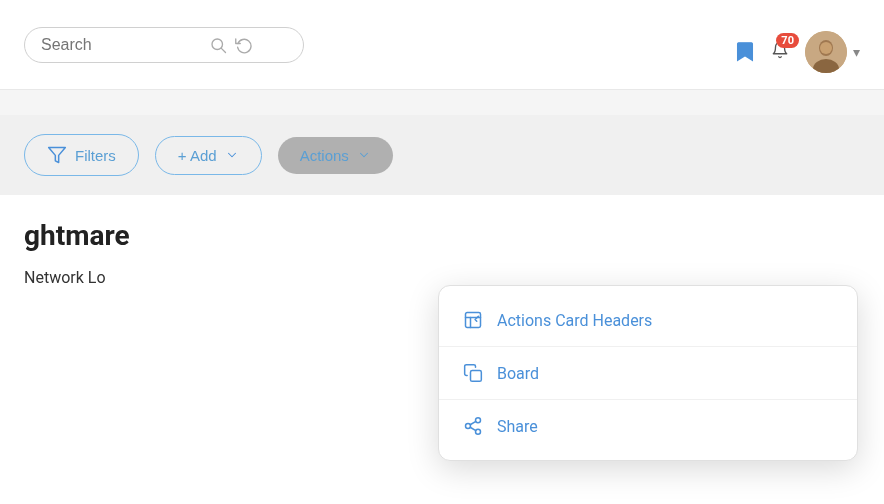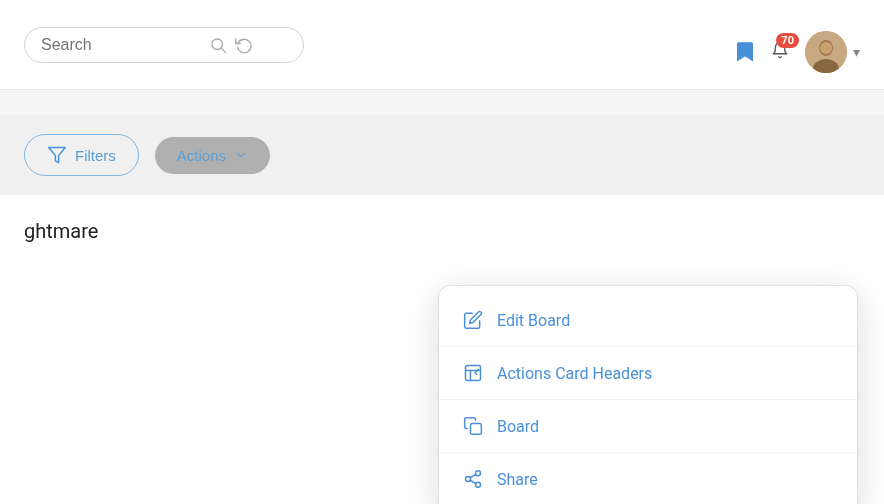--- a/index.html
+++ b/index.html
@@ -135,22 +135,22 @@
 
     
     .main-content {
       background: #ffffff;
       padding: 24px 24px 0 24px;
       height: calc(504px - 90px - 80px);
       position: relative;
     }
 
     .page-title {
-      font-size: 20px;
-      font-weight: 400;
+      font-size: 28px;
+      font-weight: 700;
       color: #222;
       margin-bottom: 16px;
     }
 
     .content-row {
       display: flex;
       gap: 16px;
       color: #333;
       font-size: 16px;
     }
@@ -264,41 +264,43 @@
 </div>
 
 <div class="toolbar">
   <button class="btn-outline">
     <svg class="icon-svg" viewBox="0 0 24 24">
       <polygon points="22 3 2 3 10 12.46 10 19 14 21 14 12.46 22 3"></polygon>
     </svg>
     <span>Filters</span>
   </button>
 
+  <button class="btn-outline">
+    <span>+ Add</span>
+    <svg class="icon-svg" viewBox="0 0 24 24" style="width:14px;height:14px">
+      <polyline points="6 9 12 15 18 9"></polyline>
+    </svg>
+  </button>
 
   <button class="btn-actions">
     <span>Actions</span>
     <svg class="icon-svg" viewBox="0 0 24 24" style="width:14px;height:14px;stroke:#5a9fd4">
       <polyline points="6 9 12 15 18 9"></polyline>
     </svg>
   </button>
 </div>
 
 <div class="main-content">
   <div class="page-title">ghtmare</div>
+  <div class="content-row">
+    <span class="network-label">Network Lo</span>
+  </div>
 
   <div class="dropdown-menu">
 
-    <div class="dropdown-item">
-      <svg class="icon-svg" viewBox="0 0 24 24">
-        <path d="M11 4H4a2 2 0 0 0-2 2v14a2 2 0 0 0 2 2h14a2 2 0 0 0 2-2v-7"></path>
-        <path d="M18.5 2.5a2.121 2.121 0 0 1 3 3L12 15l-4 1 1-4 9.5-9.5z"></path>
-      </svg>
-      <span>Edit Board</span>
-    </div>
 
     <div class="dropdown-item">
       <svg class="icon-svg" viewBox="0 0 24 24">
         <rect x="3" y="3" width="18" height="18" rx="2" ry="2"></rect>
         <path d="M3 9h18"></path>
         <path d="M9 21V9"></path>
         <path d="M16.5 13.5l-2-2 4-4"></path>
       </svg>
       <span>Actions Card Headers</span>
     </div>

